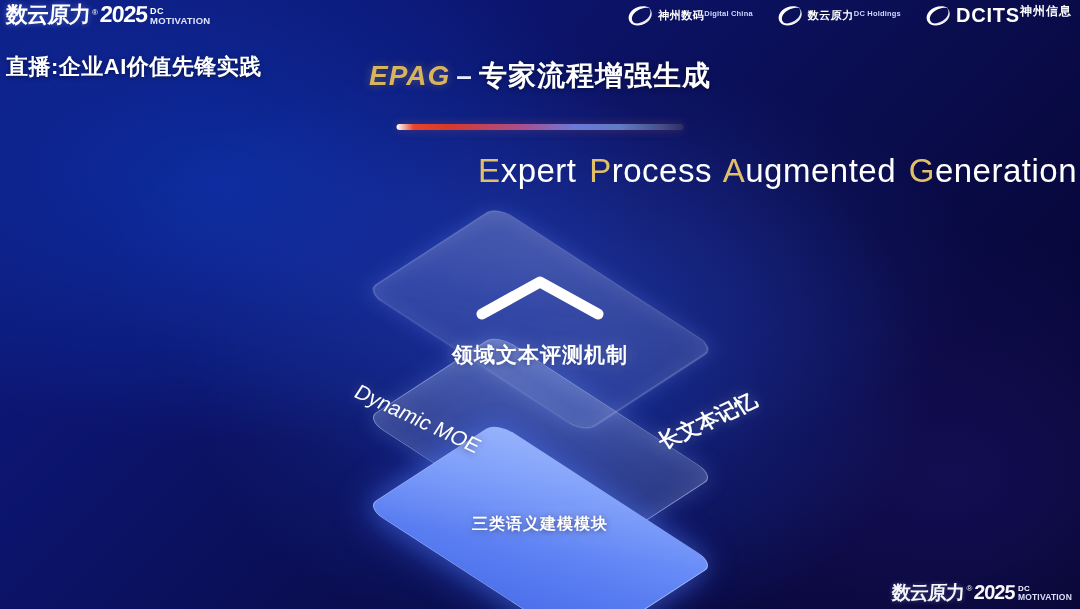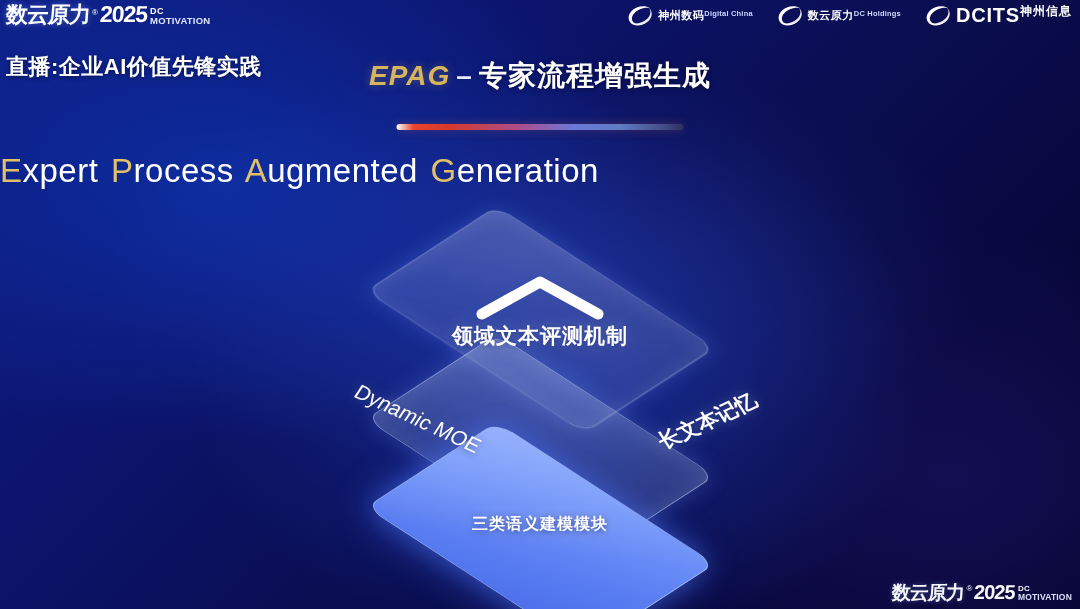--- a/index.html
+++ b/index.html
@@ -83,21 +83,21 @@
   .divider{
     position:absolute; top:124px; left:50%; transform:translateX(-50%);
     width:287px; height:6px; border-radius:3px;
     background:linear-gradient(90deg,#ffffff 0%,#e8452c 6%,#d8392a 18%,#a85090 44%,#6b79d8 62%,#5f7cc4 78%,#47508c 92%,#2b2f63 100%);
     box-shadow:0 0 10px rgba(180,90,90,.35);
     z-index:8;
   }
 
   .subtitle{
     position:absolute; top:152px; left:0; right:0;
-    text-align:left; white-space:nowrap; z-index:8;
+    text-align:right; white-space:nowrap; z-index:8;
     font-size:33px; font-weight:normal; letter-spacing:.5px;
   }
   .subtitle .cap{ color:#e0c068; }
   .subtitle .rest{ color:#ffffff; }
   .subtitle .word{ margin-right:3px; }
 
   
   .stack{
     position:absolute; left:50%; top:232px;
     transform:translateX(-50%);
@@ -133,21 +133,21 @@
     content:""; position:absolute; inset:0; border-radius:20px;
     background:linear-gradient(135deg, rgba(255,255,255,.20) 0%, rgba(255,255,255,0) 55%);
   }
 
   
   .lbl{
     position:absolute; left:50%; transform:translateX(-50%);
     white-space:nowrap; color:#ffffff; z-index:6;
     text-shadow:0 1px 7px rgba(20,40,120,.8), 0 0 14px rgba(255,255,255,.35);
   }
-  .lbl-top{ top:90px; font-size:21px; font-weight:bold; letter-spacing:1px; }
+  .lbl-top{ top:109px; font-size:21px; font-weight:bold; letter-spacing:1px; }
   .lbl-bot{ top:282px; font-size:16px; font-weight:bold; letter-spacing:1px; }
 
   .lbl-mid-l{
     position:absolute; left:70px; top:175px; z-index:6;
     font-size:21px; color:#ffffff; white-space:nowrap;
     transform:rotate(25deg) skewX(-8deg);
     text-shadow:0 1px 7px rgba(20,40,120,.75), 0 0 14px rgba(255,255,255,.35);
   }
   .lbl-mid-r{
     position:absolute; right:40px; top:175px; z-index:6;

